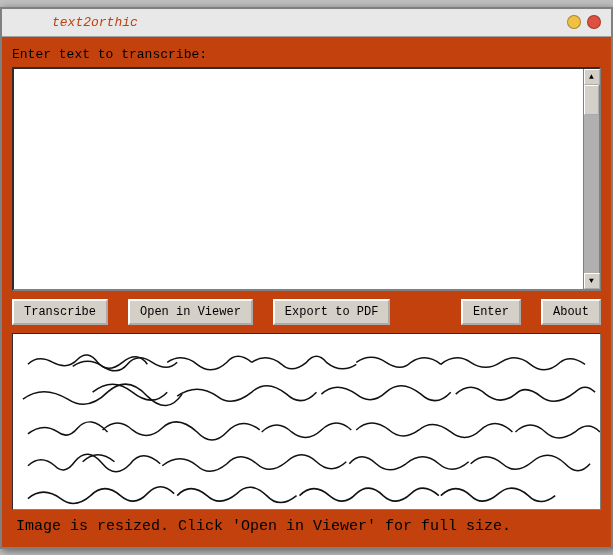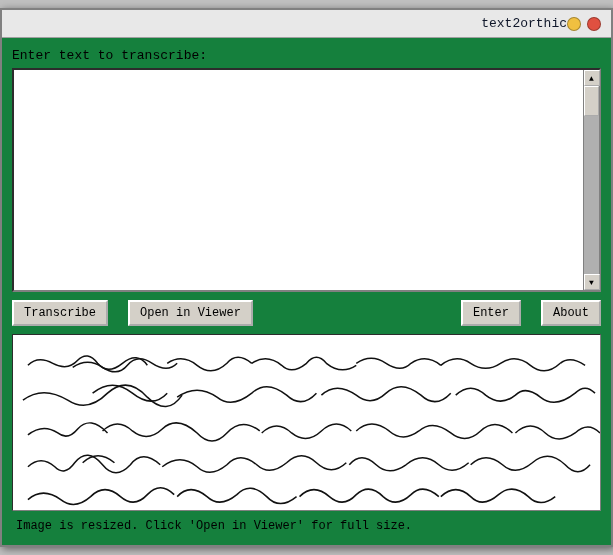--- a/index.html
+++ b/index.html
@@ -30,44 +30,45 @@
       border-bottom: 1px solid #a0a0a0;
       padding: 6px 10px;
       display: flex;
       align-items: center;
       justify-content: space-between;
     }
 
     .title-bar-title {
       font-family: 'Courier New', Courier, monospace;
       font-size: 13px;
-      color: #0f172a;
+      color: #c2410c;
       flex: 1;
-      text-align: right;
+      text-align: left;
+      font-style: italic;
     }
 
     .window-controls {
       display: flex;
       gap: 6px;
     }
 
     .window-btn {
       width: 14px;
       height: 14px;
       border-radius: 50%;
       border: 1px solid rgba(0,0,0,0.3);
       cursor: pointer;
     }
 
     .window-btn.yellow { background: #f0c040; }
     .window-btn.red { background: #e05040; }
 
     .window-content {
       padding: 10px;
-      background: #15803d;
+      background: #c2410c;
     }
 
     .label {
       font-family: 'Courier New', Courier, monospace;
       font-size: 13px;
       color: #000;
       margin-bottom: 5px;
     }
 
     .text-area-wrapper {
@@ -168,21 +169,21 @@
     }
 
     
     .orthic-svg {
       width: 100%;
       height: 100%;
     }
 
     .status-bar {
       font-family: 'Courier New', Courier, monospace;
-      font-size: 12px;
+      font-size: 15px;
       color: #000;
       padding: 2px 4px;
     }
   </style>
 </head>
 <body>
 
 <div class="window">
   <div class="title-bar">
     <div style="width:40px;"></div>
@@ -203,20 +204,21 @@
         <div class="scrollbar-track">
           <div class="scrollbar-thumb"></div>
         </div>
         <div class="scrollbar-btn">▼</div>
       </div>
     </div>
 
     <div class="toolbar">
       <button class="btn">Transcribe</button>
       <button class="btn">Open in Viewer</button>
+      <button class="btn">Export to PDF</button>
       <div class="toolbar-spacer"></div>
       <button class="btn">Enter</button>
       <button class="btn">About</button>
     </div>
 
     <div class="image-container">
       <div class="orthic-image">
         <svg class="orthic-svg" viewBox="0 0 590 175" xmlns="http://www.w3.org/2000/svg">
 
           <path d="M15,30 Q25,20 40,28 Q55,36 65,25 Q75,15 85,28 Q95,40 110,28 Q125,16 135,30" stroke="#111" stroke-width="1.5" fill="none"></path>

